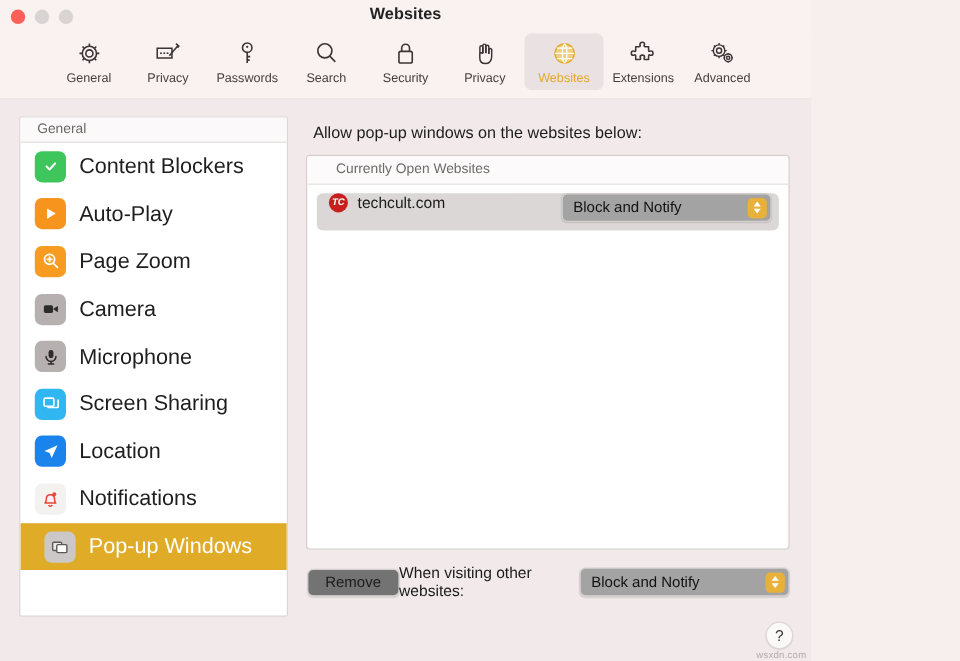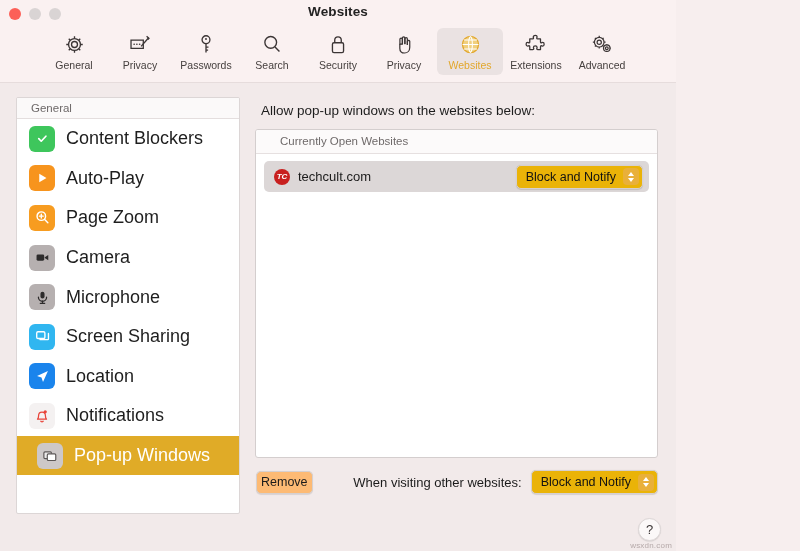--- a/index.html
+++ b/index.html
@@ -174,21 +174,20 @@
     height: 23px;
     line-height: 23px;
     padding-left: 24px;
     font-size: 11.5px;
     color: #6f6a6a;
     background: #fcfafa;
     border-bottom: 1px solid #e6e0e0;
   }
   .site-row {
     display: flex;
-    align-items: center;
     height: 31px;
     margin: 7px 8px 0 8px;
     padding: 0 6px 0 10px;
     border-radius: 5px;
     background: #dcd7d7;
     cursor: default;
   }
   .site-favicon {
     width: 16px;
     height: 16px;
@@ -210,28 +209,29 @@
   .site-name {
     font-size: 13px;
     color: #1b1b1b;
     flex: 1;
   }
 
   
   .popup-btn {
     display: inline-flex;
     align-items: center;
-    background: #eab308;
+    background: #a3a3a3;
     border: 1px solid #d6d0d0;
     border-radius: 5px;
     height: 22px;
     padding: 0 3px 0 9px;
     box-shadow: 0 0.5px 1px rgba(0,0,0,0.12);
     cursor: default;
     white-space: nowrap;
+    gap: 48px;
   }
   .popup-btn .pb-label {
     font-size: 12.5px;
     color: #121212;
     margin-right: 7px;
   }
   .pb-arrows {
     width: 16px;
     height: 17px;
     border-radius: 4px;
@@ -253,25 +253,25 @@
   .pb-arrows i.down { border-top: 4px solid #ffffff; }
 
   
   .bottom-row {
     display: flex;
     align-items: center;
     margin-top: 12px;
     padding-left: 1px;
   }
   .remove-btn {
-    background: #fdba74;
+    background: #737373;
     border: 1px solid #d6d0d0;
     border-radius: 5px;
     height: 23px;
-    padding: 0 4px;
+    padding: 0 14px;
     font-size: 12.5px;
     color: #1b1b1b;
     font-family: "Liberation Sans", sans-serif;
     box-shadow: 0 0.5px 1px rgba(0,0,0,0.1);
     cursor: default;
   }
   .spacer { flex: 1; }
   .bottom-label {
     font-size: 13px;
     color: #1b1b1b;

